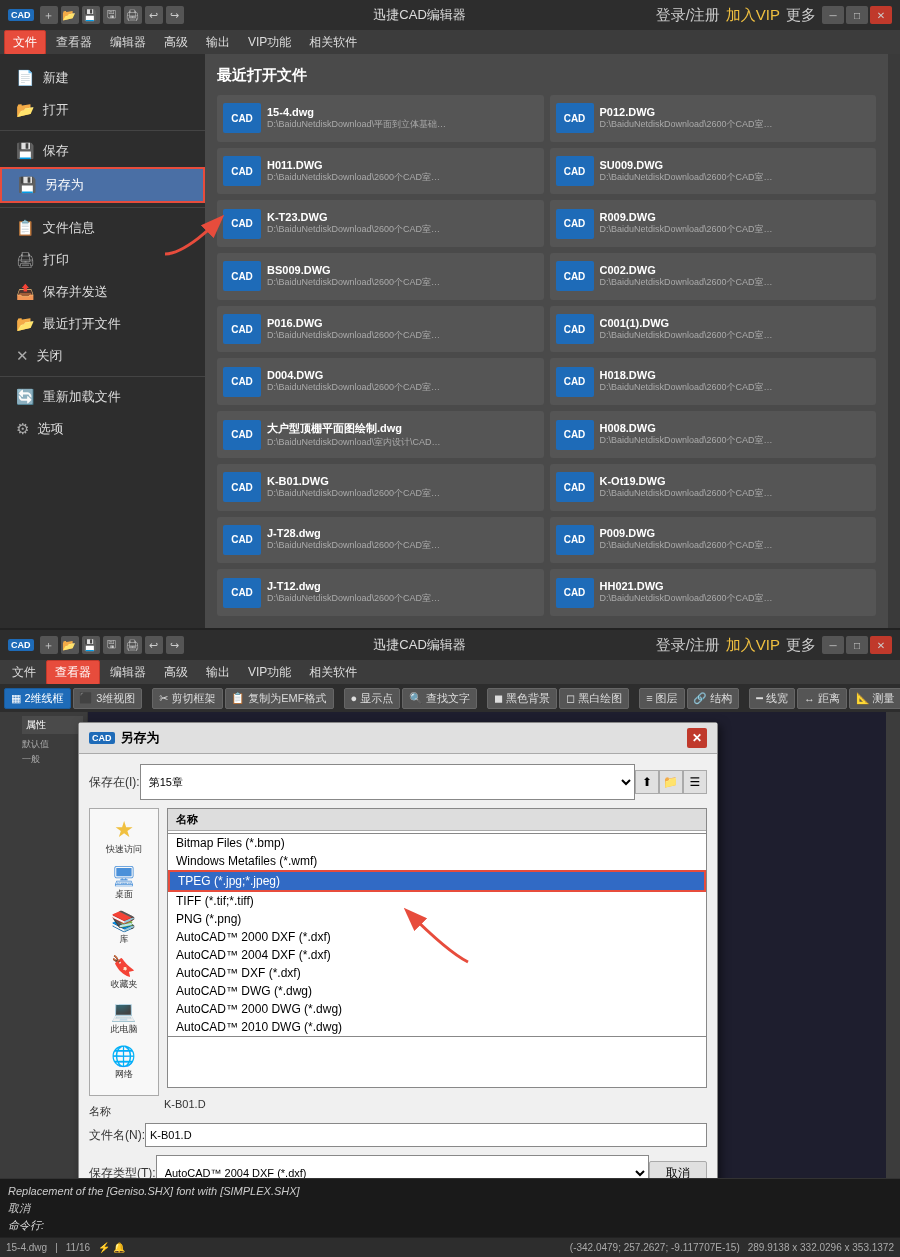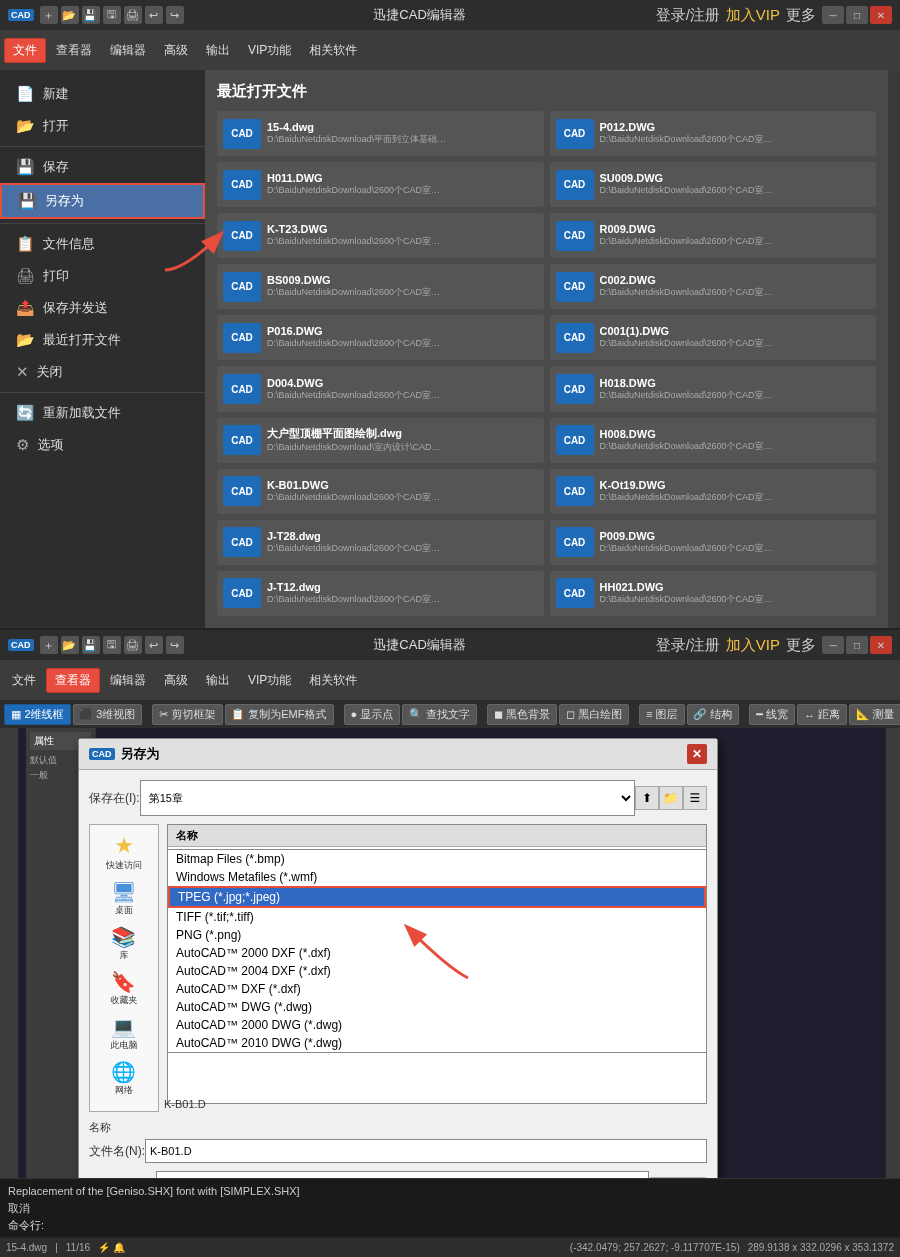--- a/index.html
+++ b/index.html
@@ -11,21 +11,21 @@
     .title-bar { height: 30px; background: #2d2d2d; display: flex; align-items: center; padding: 0 8px; gap: 6px; }
     .title-bar-logo { background: #1e6bb8; color: #fff; font-size: 9px; font-weight: bold; padding: 1px 3px; border-radius: 2px; }
     .title-bar-btn { width: 18px; height: 18px; background: #555; border-radius: 2px; display: flex; align-items: center; justify-content: center; cursor: pointer; font-size: 11px; color: #ccc; }
     .title-bar-icons { display: flex; gap: 3px; align-items: center; }
     .title-bar-title { flex: 1; text-align: center; color: #ddd; font-size: 13px; }
     .title-bar-right { display: flex; align-items: center; gap: 6px; font-size: 15px; color: #ccc; }
     .title-bar-winbtns { display: flex; gap: 2px; }
     .win-btn { width: 22px; height: 18px; background: #555; display: flex; align-items: center; justify-content: center; cursor: pointer; font-size: 10px; color: #ccc; border-radius: 2px; }
     .win-btn.close { background: #c0392b; }
 
-    .menu-bar { height: 40px; background: #3c3c3c; display: flex; align-items: center; padding: 0 4px; gap: 2px; }
+    .menu-bar { height: 24px; background: #3c3c3c; display: flex; align-items: center; padding: 0 4px; gap: 2px; }
     .menu-item { padding: 3px 8px; color: #ddd; cursor: pointer; font-size: 12px; border-radius: 2px; }
     .menu-item.active { background: #e74c3c; color: #fff; border: 1px solid #c0392b; }
 
     .main-content { flex: 1; display: flex; }
 
     
     .sidebar { width: 205px; background: #2d2d2d; display: flex; flex-direction: column; padding: 8px 0; }
     .sidebar-item { display: flex; align-items: center; padding: 7px 16px; color: #ddd; cursor: pointer; gap: 8px; font-size: 13px; }
     .sidebar-item.highlighted { background: #4a6fa5; border: 2px solid #e74c3c; color: #fff; }
     .sidebar-item .icon { font-size: 15px; color: #aaa; }
@@ -70,21 +70,21 @@
     .file-list-row.selected { background: #316ac5; color: #fff; border: 2px solid #e74c3c; }
     .filetype-item { padding: 2px 8px; cursor: pointer; color: #000; }
     .filetype-item.selected { background: #316ac5; color: #fff; border: 2px solid #e74c3c; }
     .dialog-input { flex: 1; height: 24px; border: 1px solid #888; background: #fff; font-size: 11px; padding: 0 4px; }
     .dialog-btn { height: 24px; padding: 0 16px; background: #e0e0e0; border: 1px solid #aaa; cursor: pointer; font-size: 12px; border-radius: 2px; }
 
     
     .status-bar { height: 20px; background: #2d2d2d; display: flex; align-items: center; padding: 0 6px; gap: 8px; font-size: 10px; color: #aaa; border-top: 1px solid #222; }
 
     
-    .cmd-area { background: #1a1a1a; padding: 4px 8px; font-size: 11px; color: #ddd; min-height: 42px; border-top: 1px solid #333; }
+    .cmd-area { background: #1a1a1a; padding: 4px 8px; font-size: 11px; color: #ddd; min-height: 42px; border-top: 1px solid #333; font-style: italic; }
     .cmd-line { color: #ccc; font-size: 11px; line-height: 1.5; }
     .cmd-prompt { display: flex; align-items: center; gap: 4px; margin-top: 2px; }
 
     .left-sidebar-cad { width: 18px; background: #3c3c3c; }
   </style>
 </head>
 <body>
 
 <div class="top-panel">
 
@@ -431,21 +431,21 @@
       <span>测量</span>
     </div>
 
   </div>
 
   <div class="cad-main" style="position:relative; flex:1; min-height:0;">
     <div class="left-sidebar-cad"></div>
 
     <div class="cad-canvas" style="position:relative; background:#1e1e2e; flex:1;">
 
-      <div style="position:absolute; left:8px; top:0; width:70px; background:#3c3c3c; height:100%; border-right:1px solid #333; font-size:10px; color:#aaa; padding:4px;">
+      <div style="position:absolute; left:0; top:0; width:70px; background:#3c3c3c; height:100%; border-right:1px solid #333; font-size:10px; color:#aaa; padding:4px;">
         <div style="background:#4a4a4a; padding:2px 4px; margin-bottom:4px; font-size:10px; color:#fff;">属性</div>
         <div style="font-size:9px; color:#aaa; margin-bottom:2px;">默认值</div>
         <div style="font-size:9px; color:#aaa; margin-bottom:2px;">一般</div>
       </div>
 
       <div style="position:absolute; left:60px; top:10px; right:10px; bottom:0; display:flex; align-items:flex-start;">
         <div class="dialog" style="width:640px;">
 
           <div class="dialog-title">
             <div style="display:flex; align-items:center; gap:6px;">

